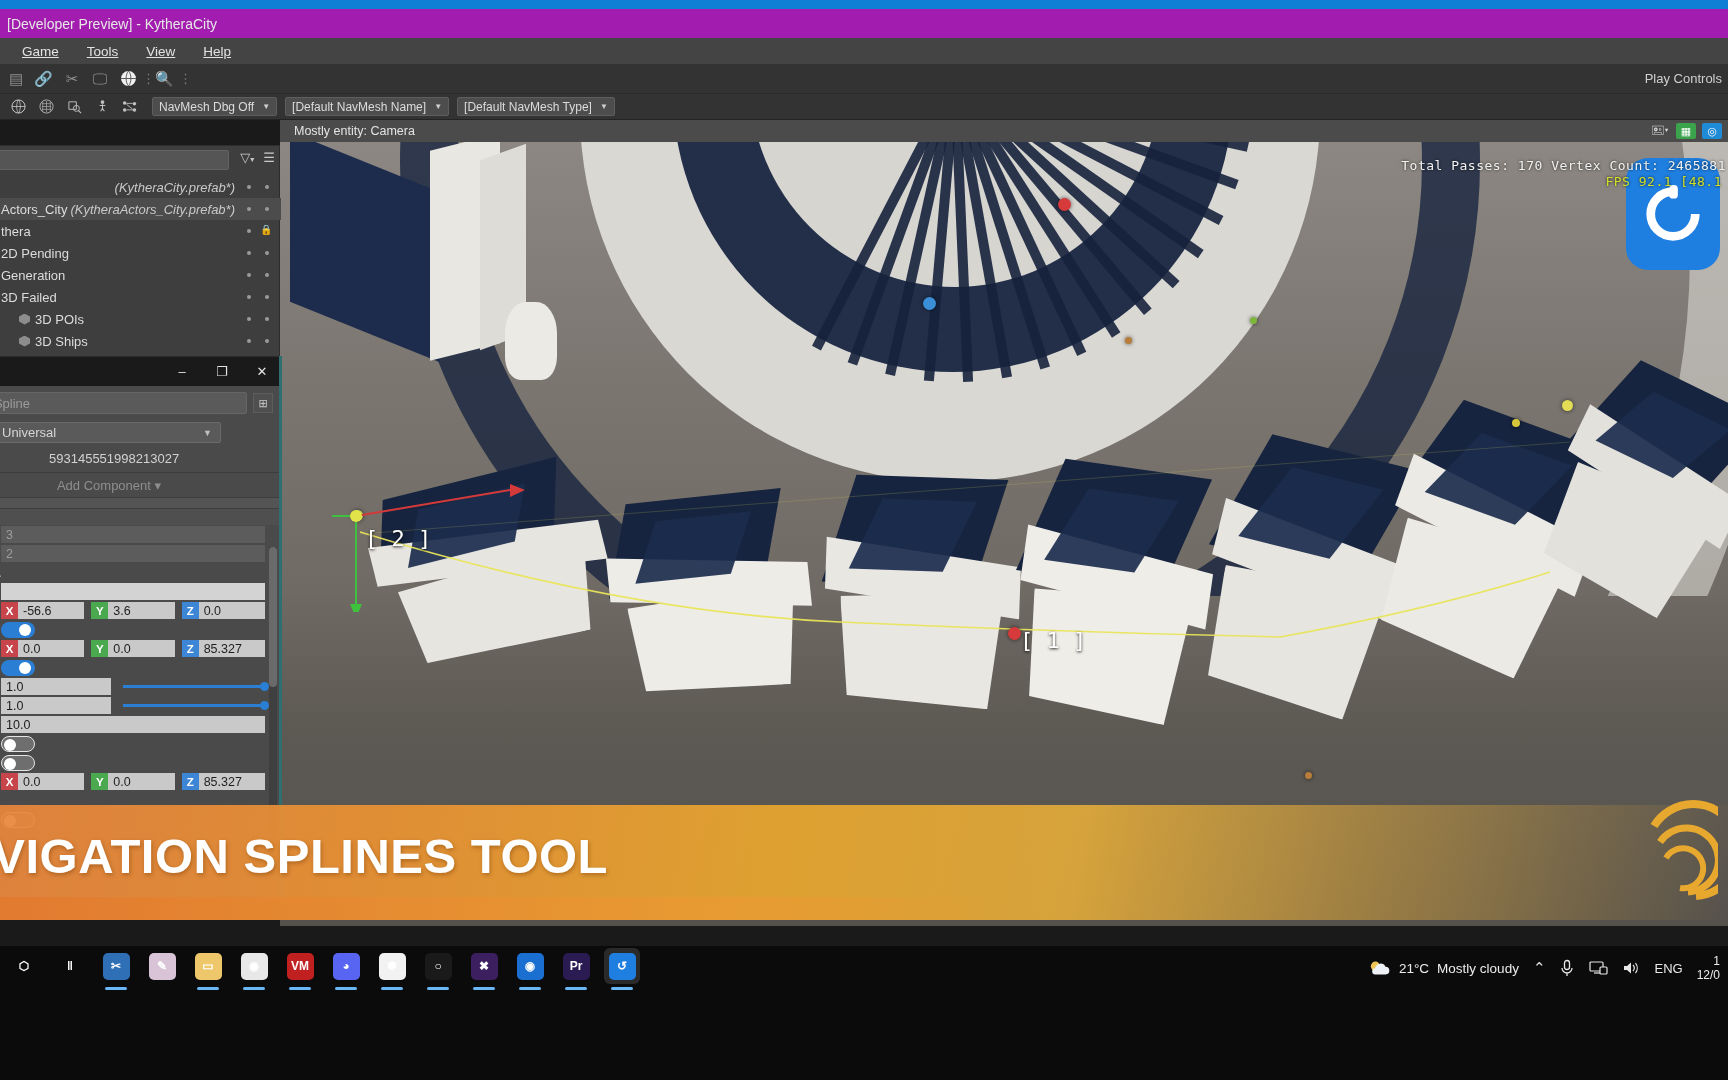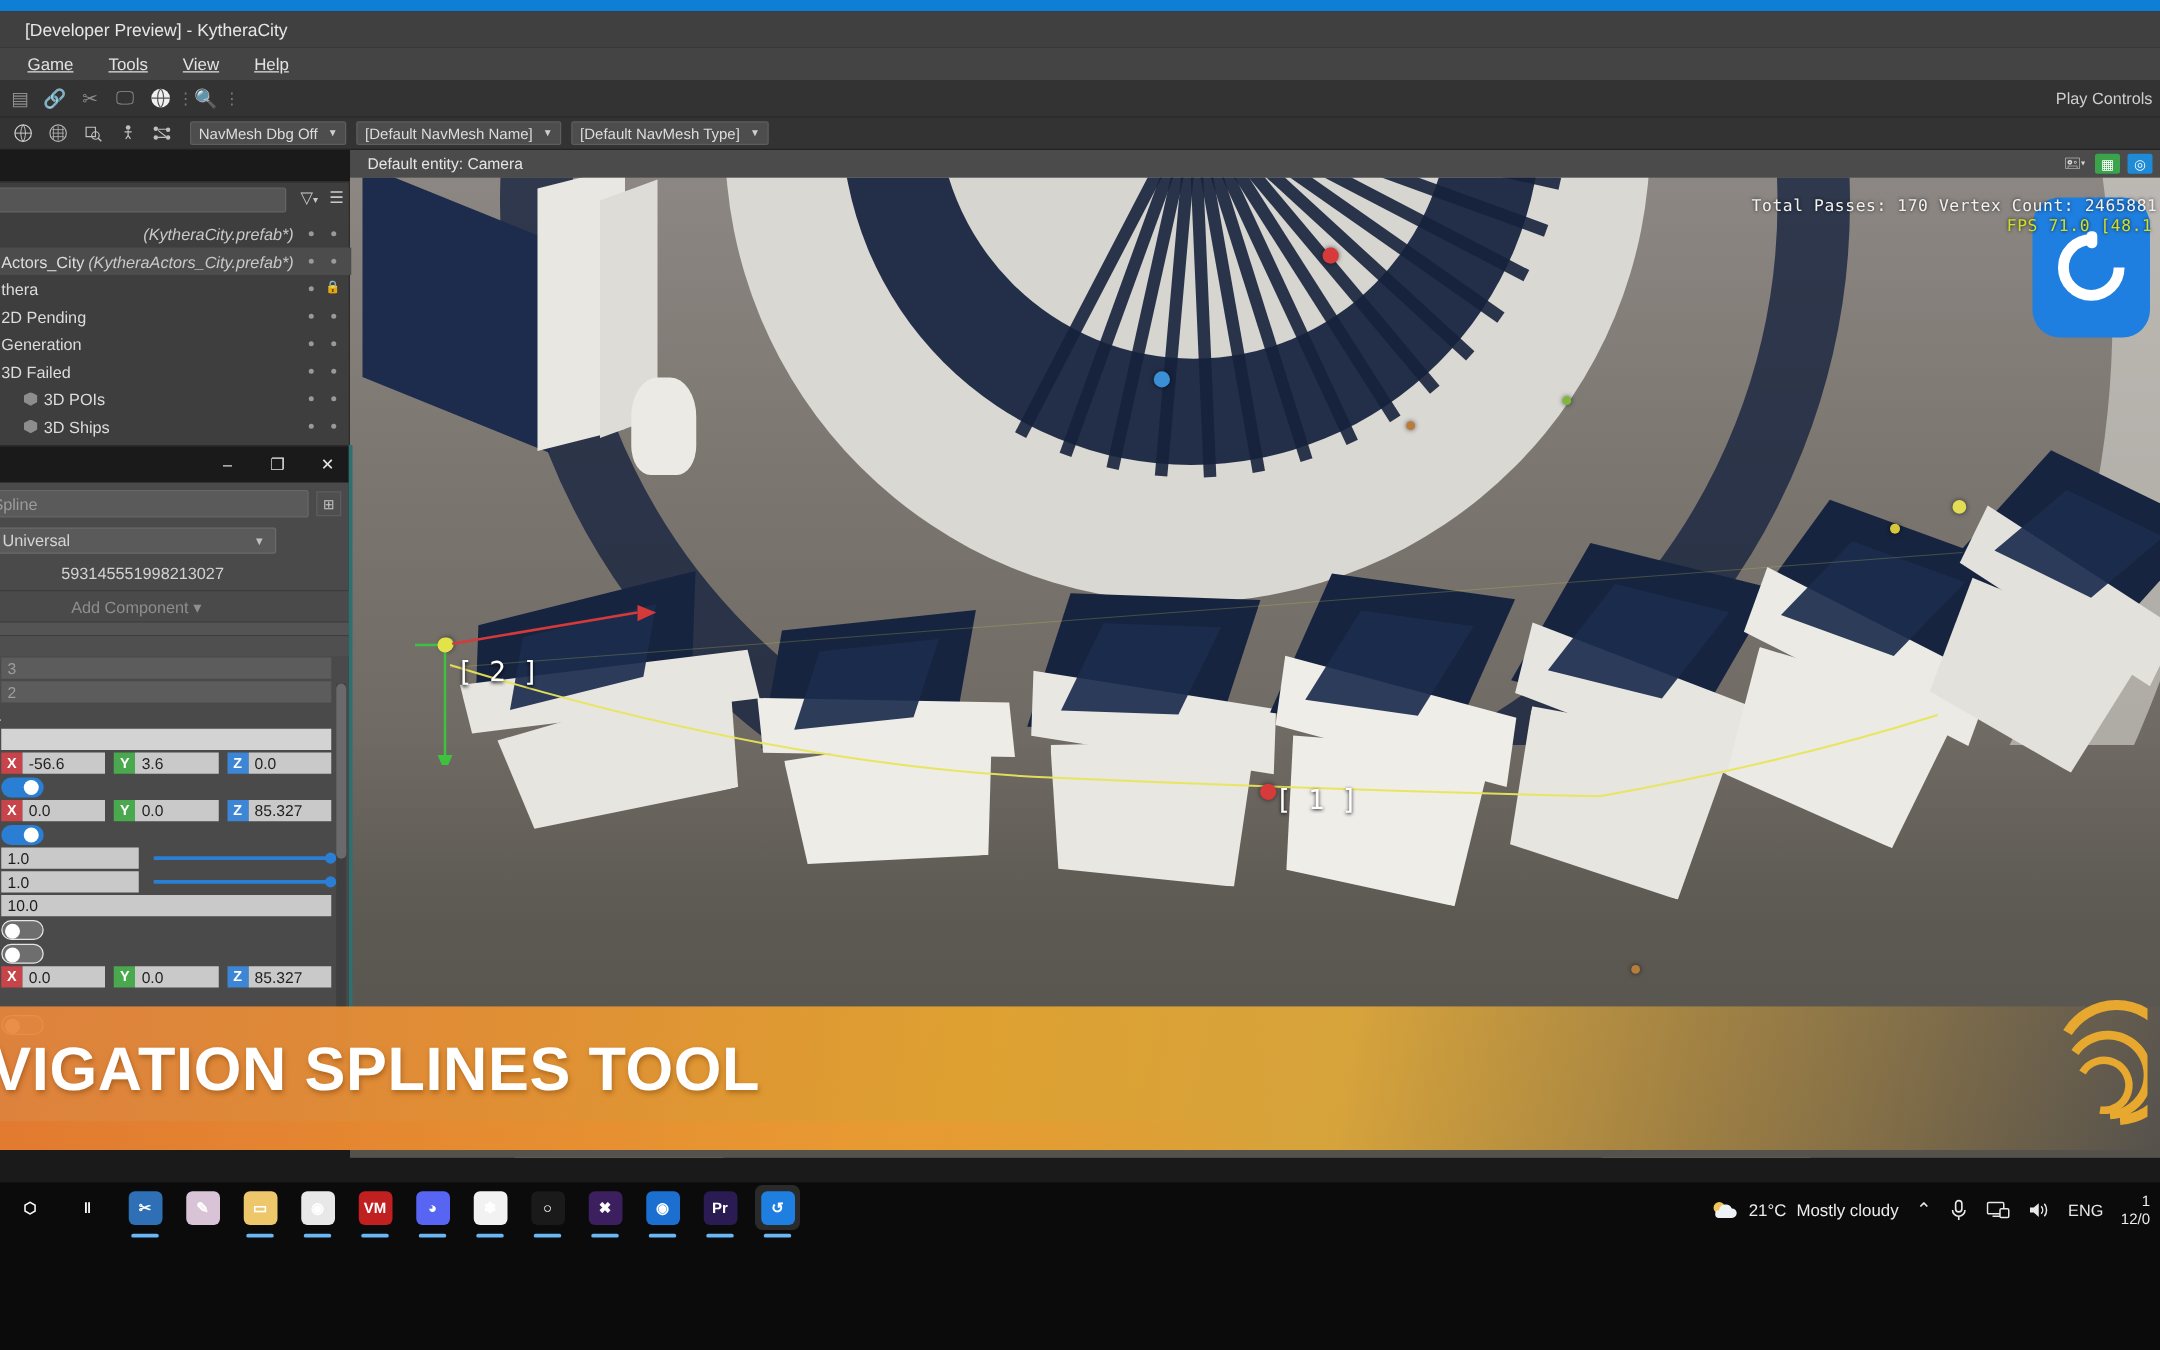--- a/index.html
+++ b/index.html
@@ -13,22 +13,22 @@
 
   
   .accent-strip {
     position: absolute; left: 0; top: 0; width: 1728px; height: 9px;
     background: #0f7fd6;
   }
 
   
   .titlebar {
     position: absolute; left: 0; top: 9px; width: 1728px; height: 29px;
-    background: #404040; color: #e7e7e7;
-    font-size: 14px; display: flex; align-items: center; padding-left: 20px;
+    background: #a21caf; color: #e7e7e7;
+    font-size: 14px; display: flex; align-items: center; padding-left: 7px;
   }
 
   
   .menubar {
     position: absolute; left: 0; top: 38px; width: 1728px; height: 26px;
     background: #444444; display: flex; align-items: center; padding-left: 8px;
   }
   .menu-item {
     color: #e2e2e2; font-size: 13.5px; padding: 3px 14px; cursor: default;
   }
@@ -376,21 +376,21 @@
       <span class="caret">▼</span>
     </div>
     <div class="combo">
       <span>[Default NavMesh Type]</span>
       <span class="caret">▼</span>
     </div>
   </div>
 
   <div id="viewport">
     <div class="vp-header">
-      <span>Default entity: Camera</span>
+      <span>Mostly entity: Camera</span>
       <div class="vp-header-right">
         <div class="vp-hdr-ic">🖭▾</div>
         <div class="vp-hdr-ic green">▦</div>
         <div class="vp-hdr-ic blue">◎</div>
       </div>
     </div>
 
     <div class="scene">
 
       <div class="ring" style="left:-200px;top:-740px;width:1700px;height:1700px;border:90px solid rgba(228,226,221,.55);"></div>
@@ -499,21 +499,21 @@
       <div class="spline-label" style="left:740px;top:486px;"><span>[ 1 ]</span></div>
 
       <div class="node-dot" style="left:845px;top:195px;width:7px;height:7px;background:#b87d3a;"></div>
       <div class="node-dot" style="left:970px;top:175px;width:7px;height:7px;background:#7db83a;"></div>
       <div class="node-dot" style="left:1025px;top:630px;width:7px;height:7px;background:#b87d3a;"></div>
       <div class="node-dot" style="left:1232px;top:277px;width:8px;height:8px;background:#d6c83a;"></div>
       <div class="node-dot" style="left:1282px;top:258px;width:11px;height:11px;background:#e2dd55;"></div>
     </div>
 
     <div class="hud-stats">Total Passes: 170 Vertex Count: 2465881</div>
-    <div class="hud-fps">FPS 71.0 [48.1</div>
+    <div class="hud-fps">FPS 92.1 [48.1</div>
 
     <div class="cam-badge">
       <svg viewBox="0 0 64 64">
         <circle cx="32" cy="32" r="23" fill="none" stroke="#fff" stroke-width="9"></circle>
         <path d="M32 9 A23 23 0 0 1 55 32" stroke="#1f7fe0" stroke-width="11" fill="none"></path>
         <rect x="28" y="2" width="9" height="14" rx="4" fill="#fff"></rect>
       </svg>
     </div>
 
     <svg class="swirl" viewBox="0 0 150 130">

